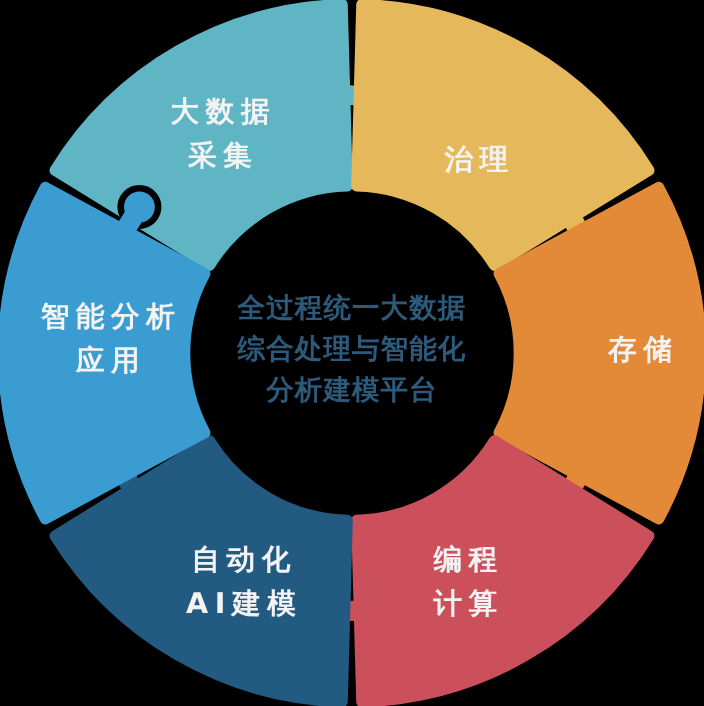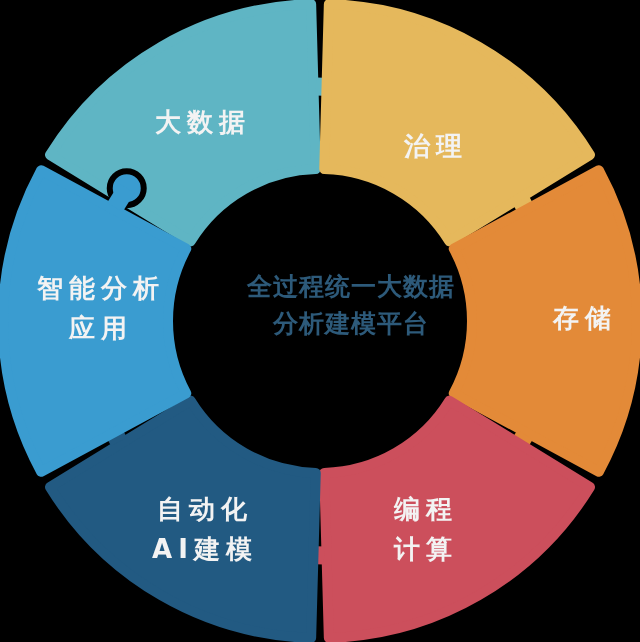--- a/index.html
+++ b/index.html
@@ -4,23 +4,23 @@
 <style>
   html, body { margin: 0; padding: 0; background: #000; }
   body { width: 640px; height: 642px; overflow: hidden; position: relative; font-family: "DejaVu Sans", sans-serif; }
   #ring { position: absolute; left: 0; top: 0; width: 640px; height: 642px; }
   .seg-label {
     position: absolute; color: #f3f3f3; font-weight: bold; font-size: 26px;
     letter-spacing: 6px; text-align: center; line-height: 40px; white-space: nowrap;
     transform: translate(-50%, -50%);
   }
   .center-title {
-    position: absolute; left: 320px; top: 305px; transform: translate(-50%, -50%);
+    position: absolute; left: 320px; top: 317px; transform: translate(-50%, -50%);
     color: #2d5a7a; font-weight: bold; font-size: 25px; line-height: 37px;
-    text-align: center; letter-spacing: 1px; white-space: nowrap; margin-left: 31px;
+    text-align: center; letter-spacing: 1px; white-space: nowrap;
   }
 </style>
 </head>
 <body>
 
 <svg id="ring" viewBox="0 0 640 642" xmlns="http://www.w3.org/2000/svg">
     <g>
       <path d="M50.002561876653886,154.89646780748492 A317,317 0 0 1 311.1488405246287,4.123593532207678 L315.7559109140176,169.05926251386614 A152,152 0 0 0 190.53750601025675,241.35414229254798 Z" fill="#5fb5c4" stroke="#5fb5c4" stroke-width="10" stroke-linejoin="round"></path>
       <circle cx="338.3986579481797" cy="87.2228852395815" r="17" fill="#5fb5c4" stroke="#000" stroke-width="6"></circle>
       <line x1="315.907410690457" y1="86.53571548582624" x2="338.3986579481797" y2="87.2228852395815" stroke="#5fb5c4" stroke-width="18"></line>
@@ -48,37 +48,39 @@
     <g>
       <path d="M41.15140240128255,471.7728742752773 A317,317 0 0 1 41.15140240128261,170.22712572472267 L186.2934169242743,248.7051202213181 A152,152 0 0 0 186.2934169242743,393.29487977868183 Z" fill="#3a9cd0" stroke="#3a9cd0" stroke-width="10" stroke-linejoin="round"></path>
       <circle cx="126.74240876813738" cy="188.17773744112662" r="17" fill="#3a9cd0" stroke="#000" stroke-width="6"></circle>
       <line x1="114.9016786758117" y1="207.31214405223392" x2="126.74240876813738" y2="188.17773744112662" stroke="#3a9cd0" stroke-width="18"></line>
     </g>
   </svg>
 
 <div id="labels">
     <div class="seg-label" style="left: 203px; top: 122px;">
       <div>大数据</div>
+      <div>采集</div>
     </div>
     <div class="seg-label" style="left: 436px; top: 122px; margin-top: 24px;">
       <div>治理</div>
     </div>
     <div class="seg-label" style="left: 565px; top: 318px; margin-left: 20px;">
       <div>存储</div>
     </div>
     <div class="seg-label" style="left: 426px; top: 529px;">
       <div>编程</div>
       <div>计算</div>
     </div>
-    <div class="seg-label" style="left: 205px; top: 529px; text-align: center;">
+    <div class="seg-label" style="left: 222px; top: 529px; text-align: center;">
       <div>自动化</div>
       <div>AI建模</div>
     </div>
     <div class="seg-label" style="left: 89px; top: 308px; margin-left: 12px;">
       <div>智能分析</div>
       <div>应用</div>
     </div>
   </div>
 
 <div class="center-title">
   <div>全过程统一大数据</div>
+  <div>综合处理与智能化</div>
   <div>分析建模平台</div>
 </div>
 
 </body></html>

